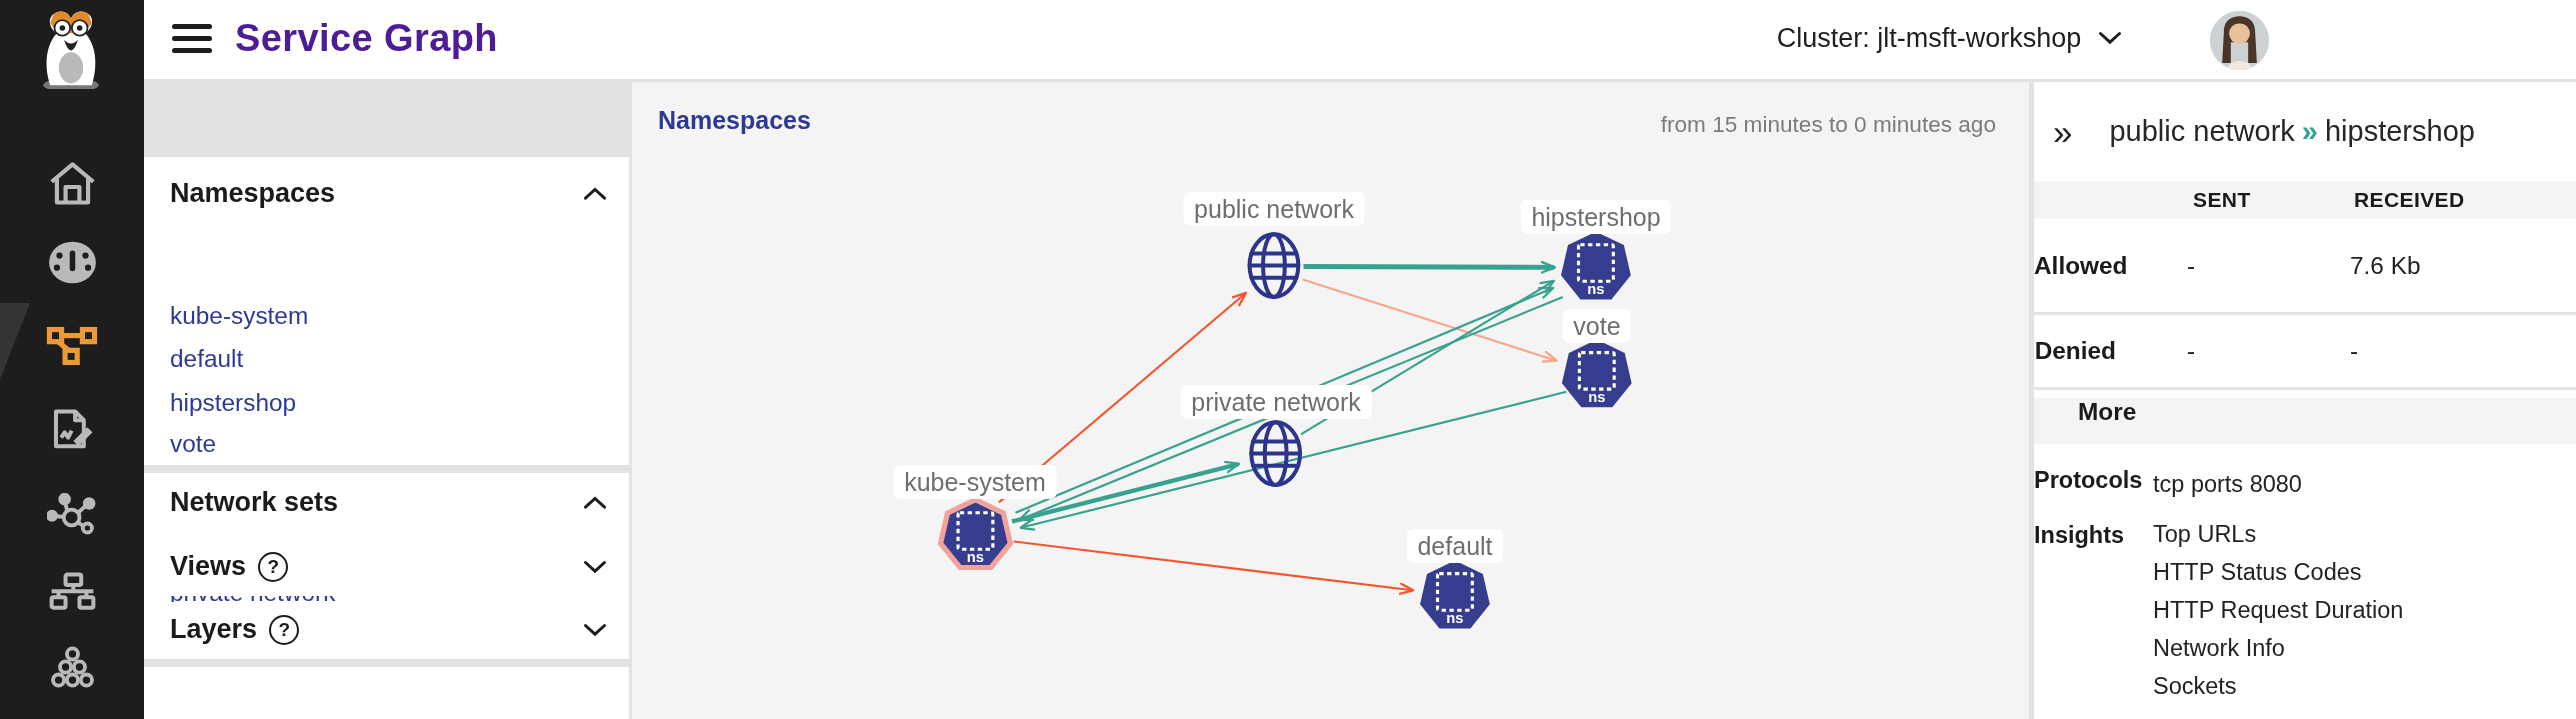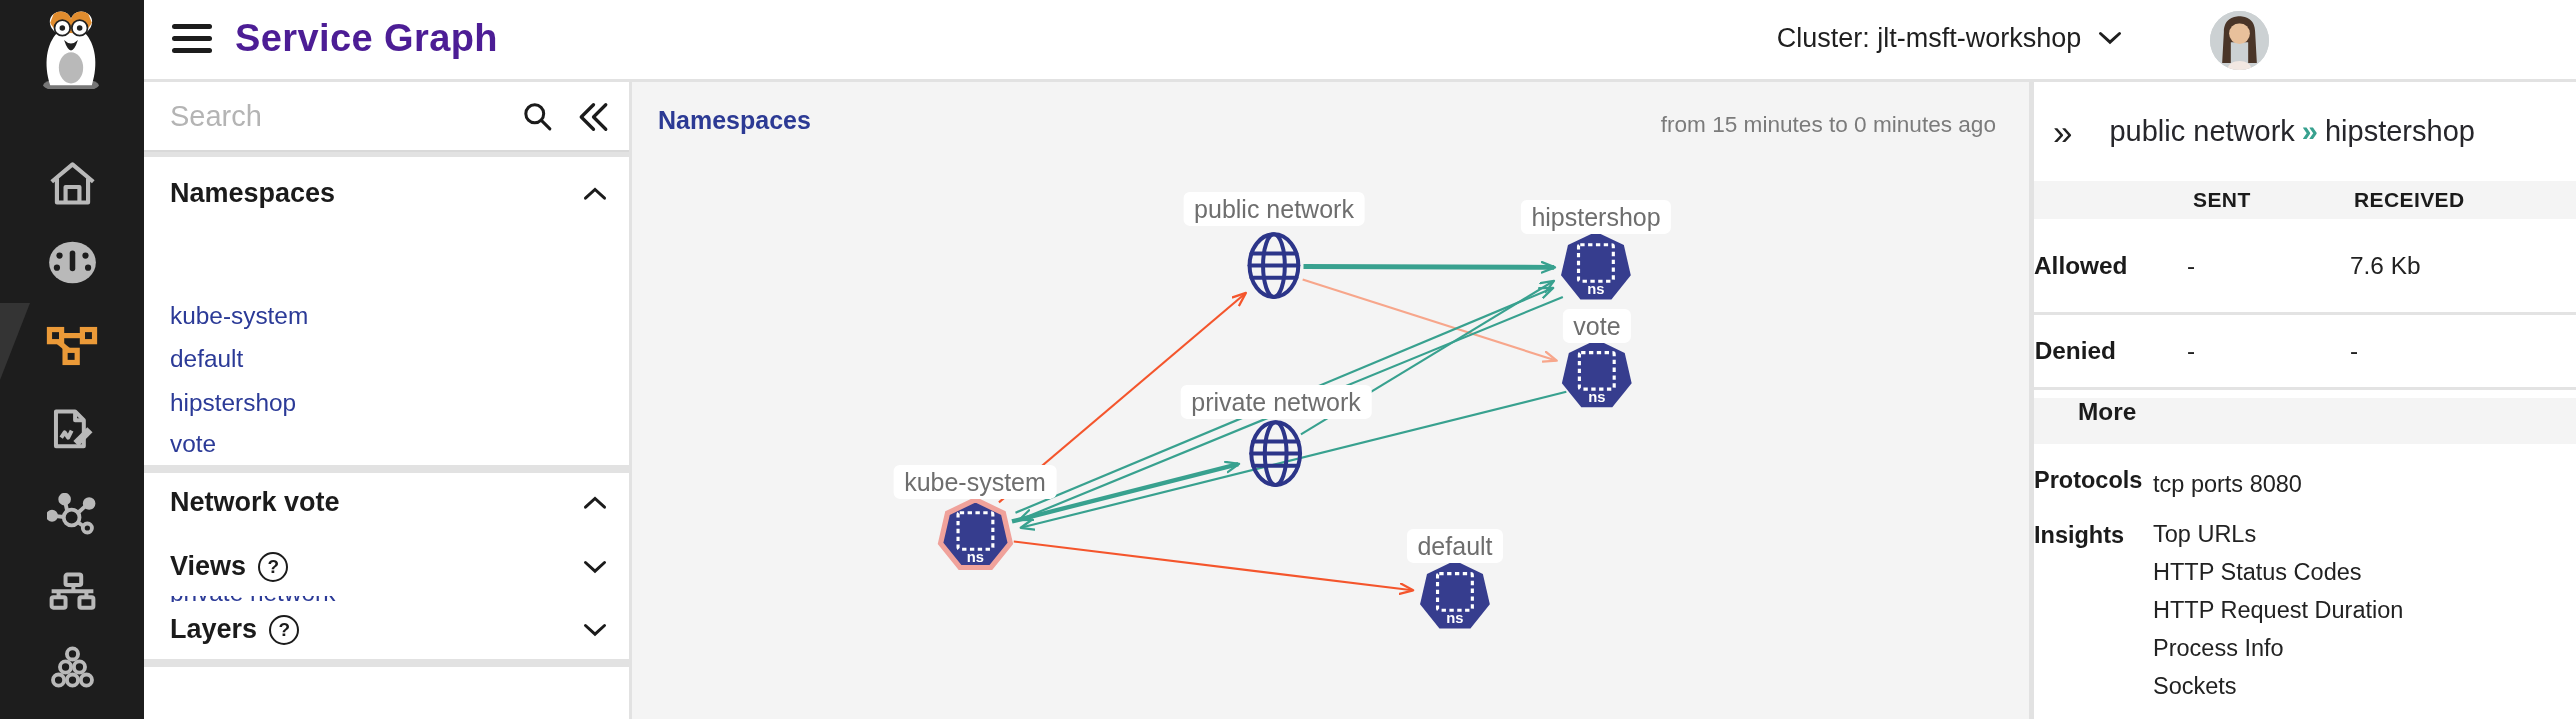--- a/index.html
+++ b/index.html
@@ -182,50 +182,37 @@
       <rect width="34" height="34" fill="#ccd1d3"></rect>
       <path d="M8 12 C8 5 13 3 17 3 C21 3 26 5 26 12 L27 30 L22 30 L22 18 L12 18 L12 30 L7 30 Z" fill="#4a3528"></path>
       <circle cx="17" cy="13" r="6" fill="#e8c09b"></circle>
       <path d="M11 10 C12 6 22 6 23 10 L23 8 C21 4 13 4 11 8 Z" fill="#4a3528"></path>
       <path d="M10 34 C10 27 24 27 24 34 Z" fill="#f2e8e2"></path>
     </svg>
   </div>
 </div>
 
 <div id="sidebar">
-  <div class="side-panel" id="search-panel">
-    <input id="search-input" type="text" placeholder="Search" style="">
-    <div class="search-icons">
-      <svg width="33" height="33" viewBox="0 0 24 24" fill="none" stroke="#1b1b1b" stroke-width="2.2" stroke-linecap="round">
-        <circle cx="10" cy="10" r="6.5"></circle>
-          <line x1="15" y1="15" x2="21" y2="21"></line>
-      </svg>
-      <svg width="33" height="30" viewBox="0 0 24 22" fill="none" stroke="#1b1b1b" stroke-width="2.4" stroke-linecap="round" stroke-linejoin="round">
-        <path d="M12 2 L3 11 L12 20"></path>
-          <path d="M21 2 L12 11 L21 20"></path>
-      </svg>
-    </div>
-  </div>
 
   <div class="side-panel" style="top:78px; height:308px;">
     <div class="sec-header" style="top:21px;">
       <span>Namespaces</span>
       <svg class="chev" width="26" height="15.7" viewBox="0 0 30 18" fill="none" stroke="#1b1b1b" stroke-width="3.4" stroke-linecap="round">
           <path d="M4 14 L15 4 L26 14"></path>
         </svg>
     </div>
     <div class="side-link" style="top:145px">kube-system</div>
     <div class="side-link" style="top:188px">default</div>
     <div class="side-link" style="top:232px">hipstershop</div>
     <div class="side-link" style="top:273px">vote</div>
   </div>
 
   <div class="side-panel" style="top:394px; height:144px;">
     <div class="sec-header" style="top:14px;">
-      <span>Network vote</span>
+      <span>Network sets</span>
       <svg class="chev" width="26" height="15.7" viewBox="0 0 30 18" fill="none" stroke="#1b1b1b" stroke-width="3.4" stroke-linecap="round">
           <path d="M4 14 L15 4 L26 14"></path>
         </svg>
     </div>
     <div class="side-link" style="top:64px">public network</div>
     <div class="side-link" style="top:106px">private network</div>
   </div>
 
   <div class="side-panel" style="top:460px; height:57px; top:460px;" id="views-panel">
     <div class="sec-header" style="top:12.2px;">
@@ -357,18 +344,18 @@
       <div>tcp ports 8080</div>
     </div>
   </div>
 
   <div class="detail-row" style="top:433px;">
     <span class="lbl" style="padding-top:7px;">Insights</span>
     <div class="vals">
       <div>Top URLs</div>
       <div>HTTP Status Codes</div>
       <div>HTTP Request Duration</div>
-      <div>Process Info</div>
+      <div>Network Info</div>
       <div>Sockets</div>
     </div>
   </div>
 </div>
 
 
 </body></html>

